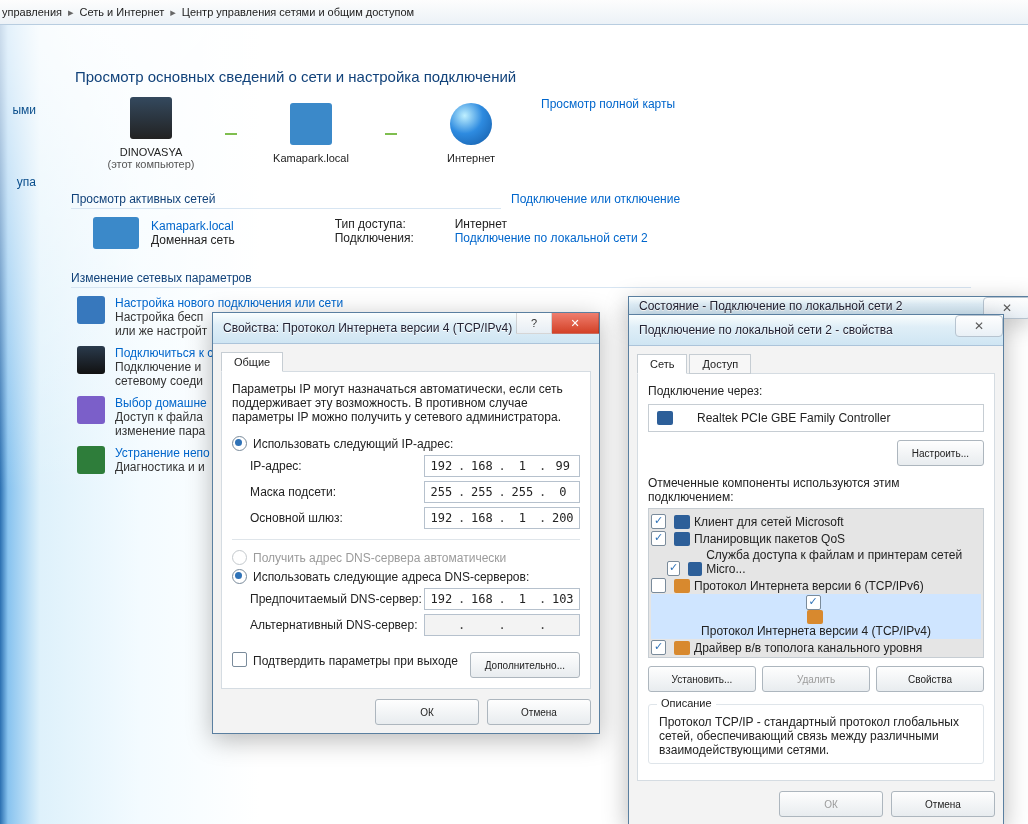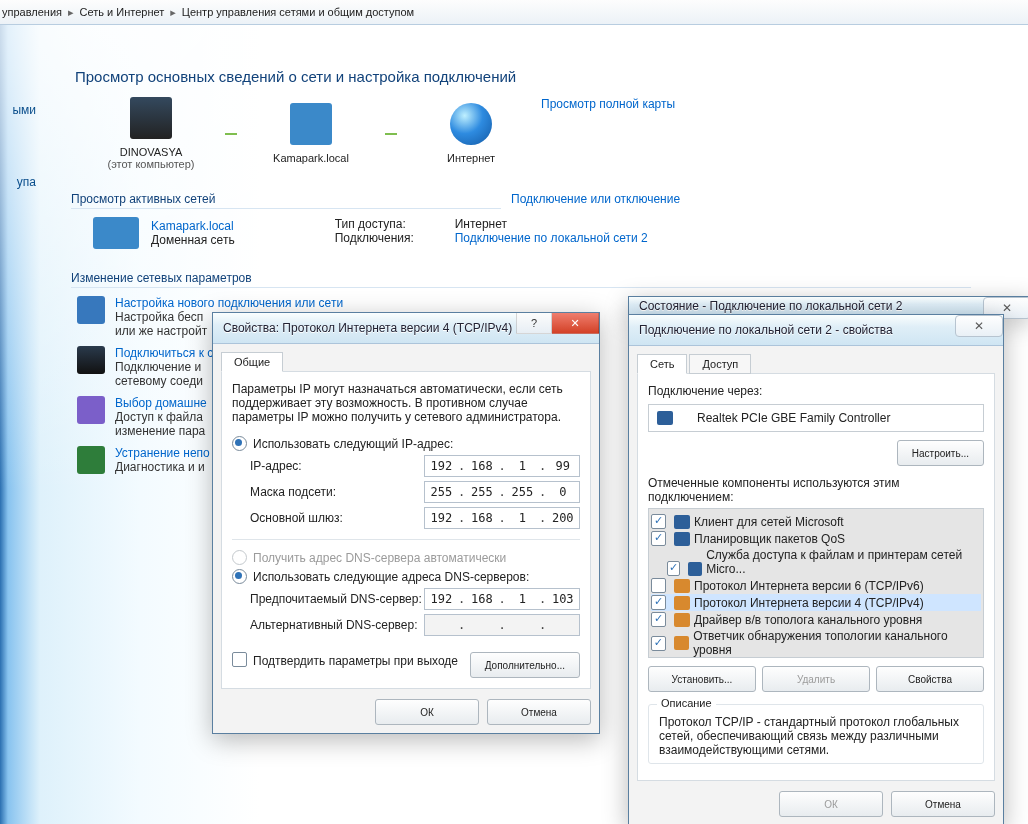--- a/index.html
+++ b/index.html
@@ -324,21 +324,21 @@
             <div style="display: flex; align-items: flex-end; padding: 1px 16px; font-size: 12px;">
               <span class="check sel"></span>
               <span class="compicon ci-blue"></span>
               <span>Служба доступа к файлам и принтерам сетей Micro...</span>
             </div>
             <div style="display: flex; align-items: center; padding: 1px 0px; font-size: 12px;">
               <span class="check "></span>
               <span class="compicon ci-org"></span>
               <span>Протокол Интернета версии 6 (TCP/IPv6)</span>
             </div>
-            <div style="display: flex; align-items: center; padding: 1px 0px; font-size: 12px; background: rgb(207, 229, 255);">
+            <div style="display: flex; align-items: center; padding: 1px 0px; font-size: 12px; background: rgb(207, 229, 255); flex-direction: column;">
               <span class="check sel"></span>
               <span class="compicon ci-org"></span>
               <span>Протокол Интернета версии 4 (TCP/IPv4)</span>
             </div>
             <div style="display: flex; align-items: center; padding: 1px 0px; font-size: 12px; text-align: right;">
               <span class="check sel"></span>
               <span class="compicon ci-org"></span>
               <span>Драйвер в/в тополога канального уровня</span>
             </div>
             <div style="display: flex; align-items: center; padding: 1px 0px; font-size: 12px;">

